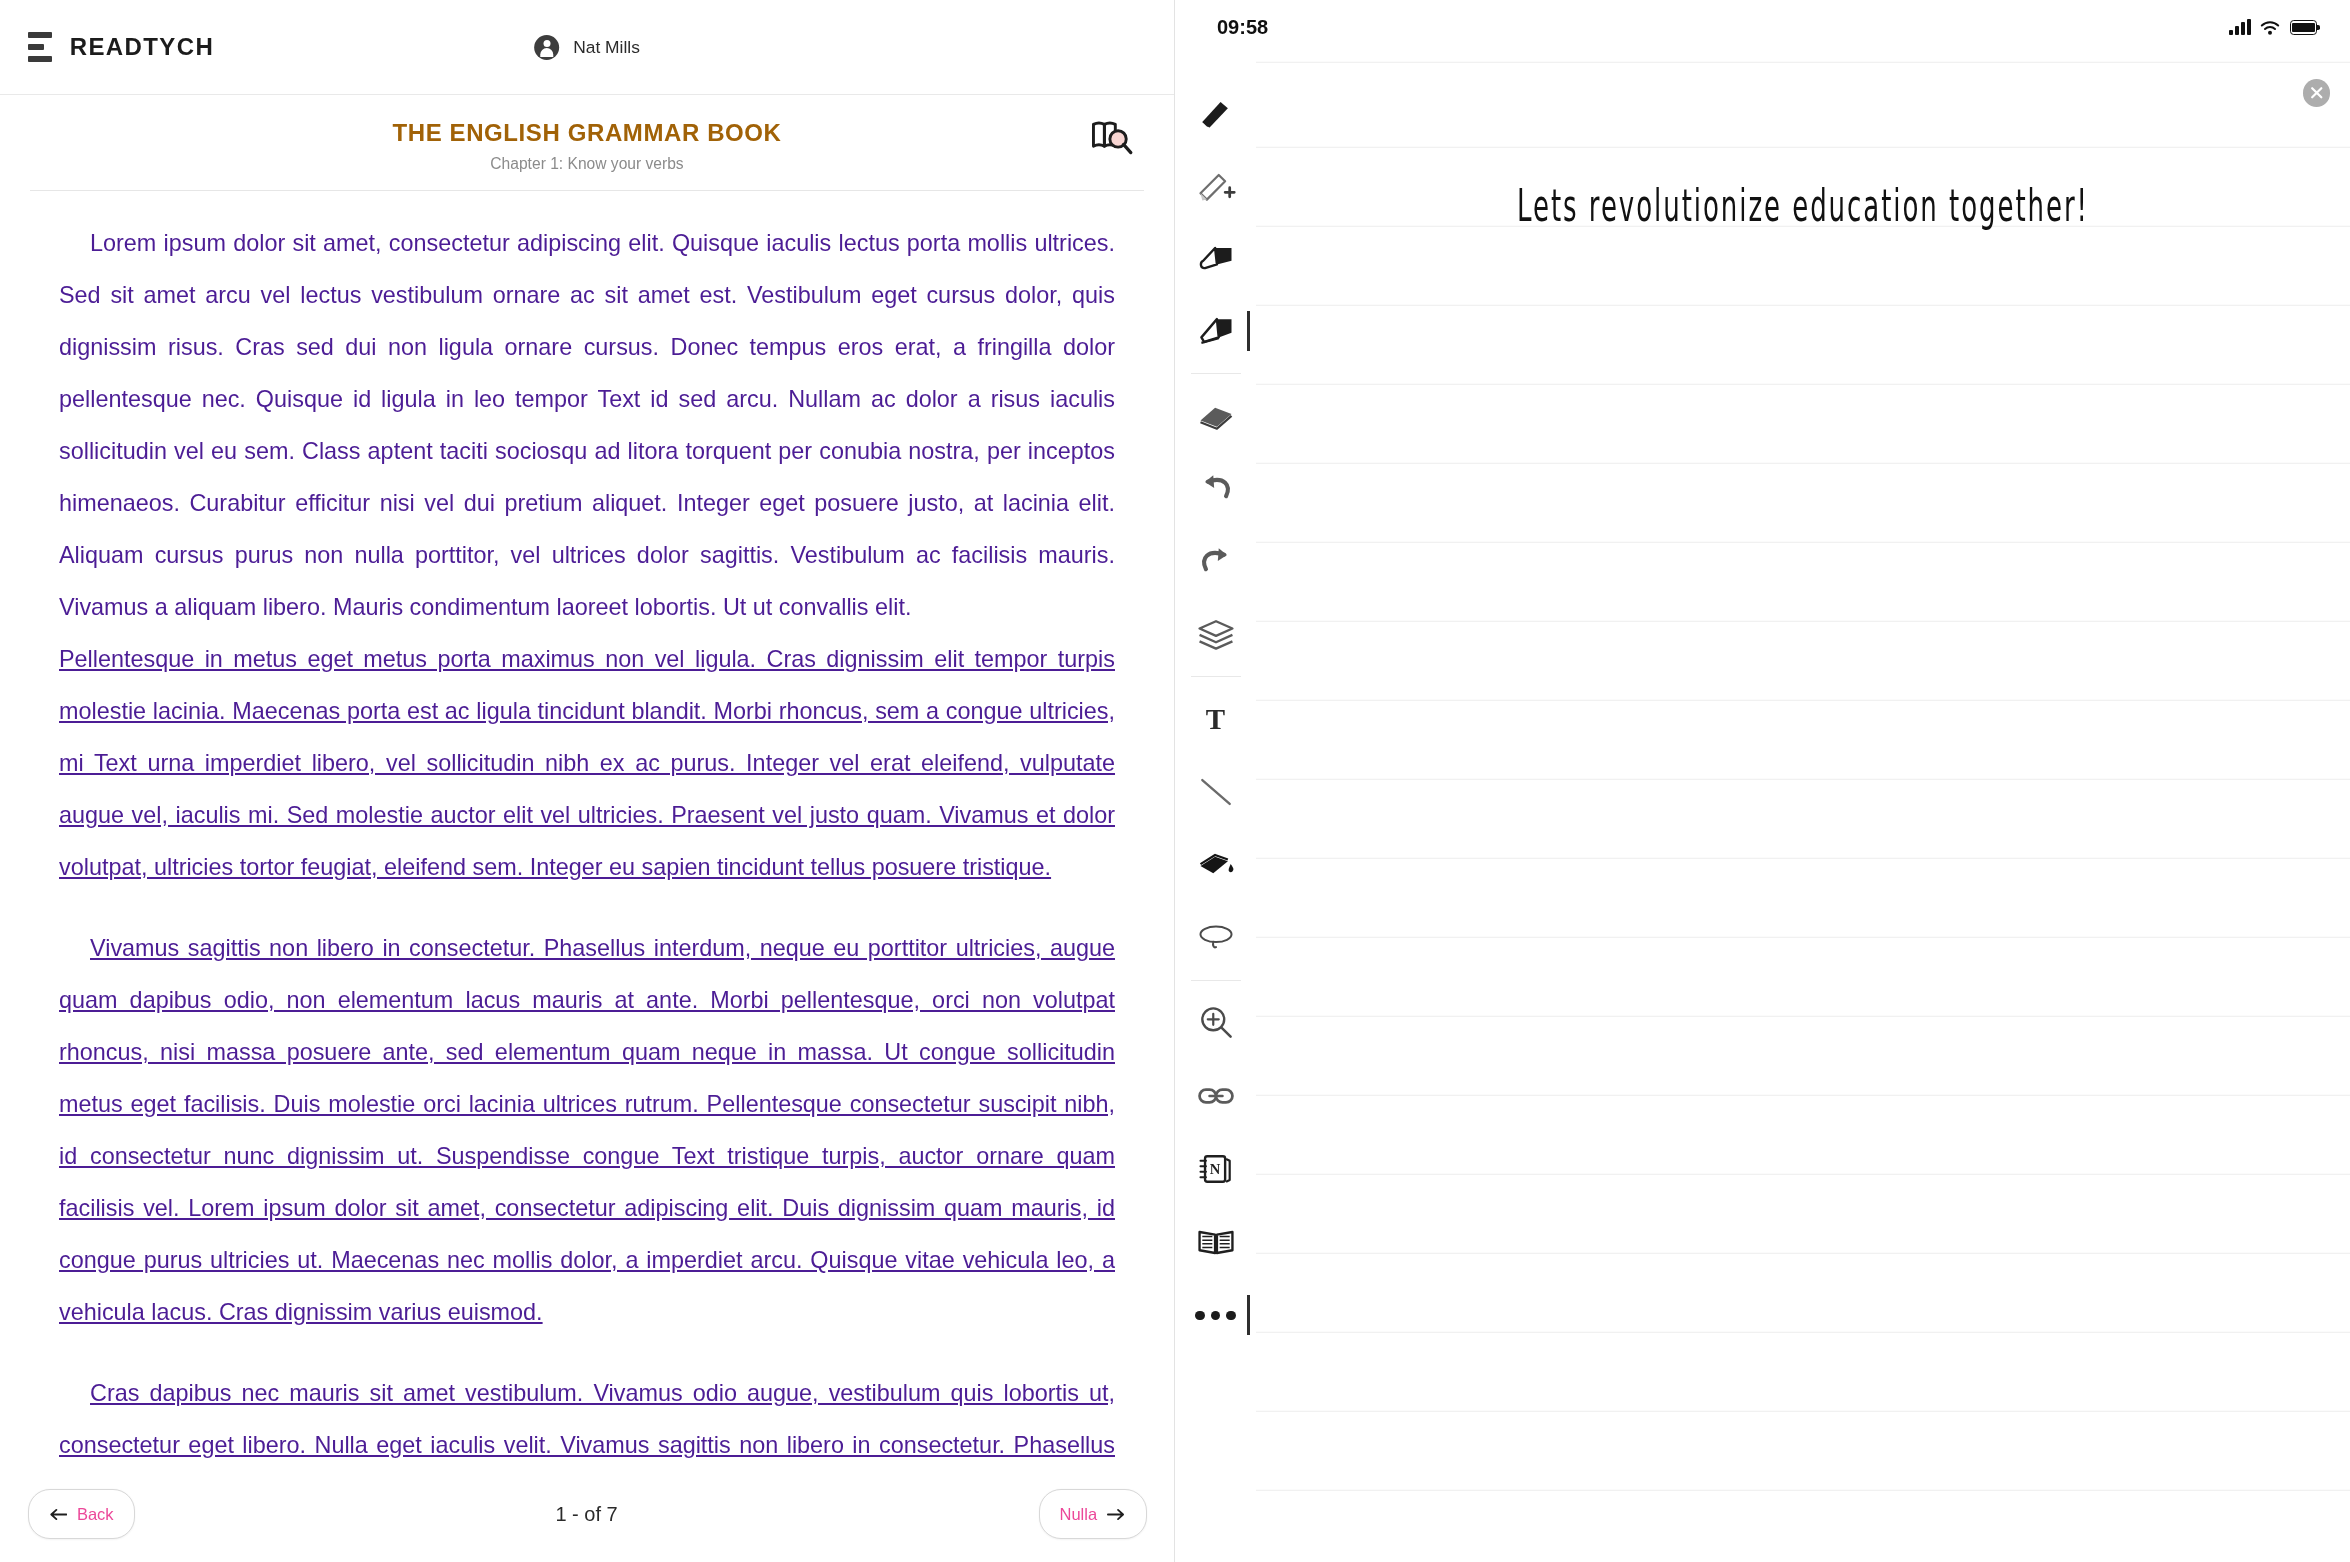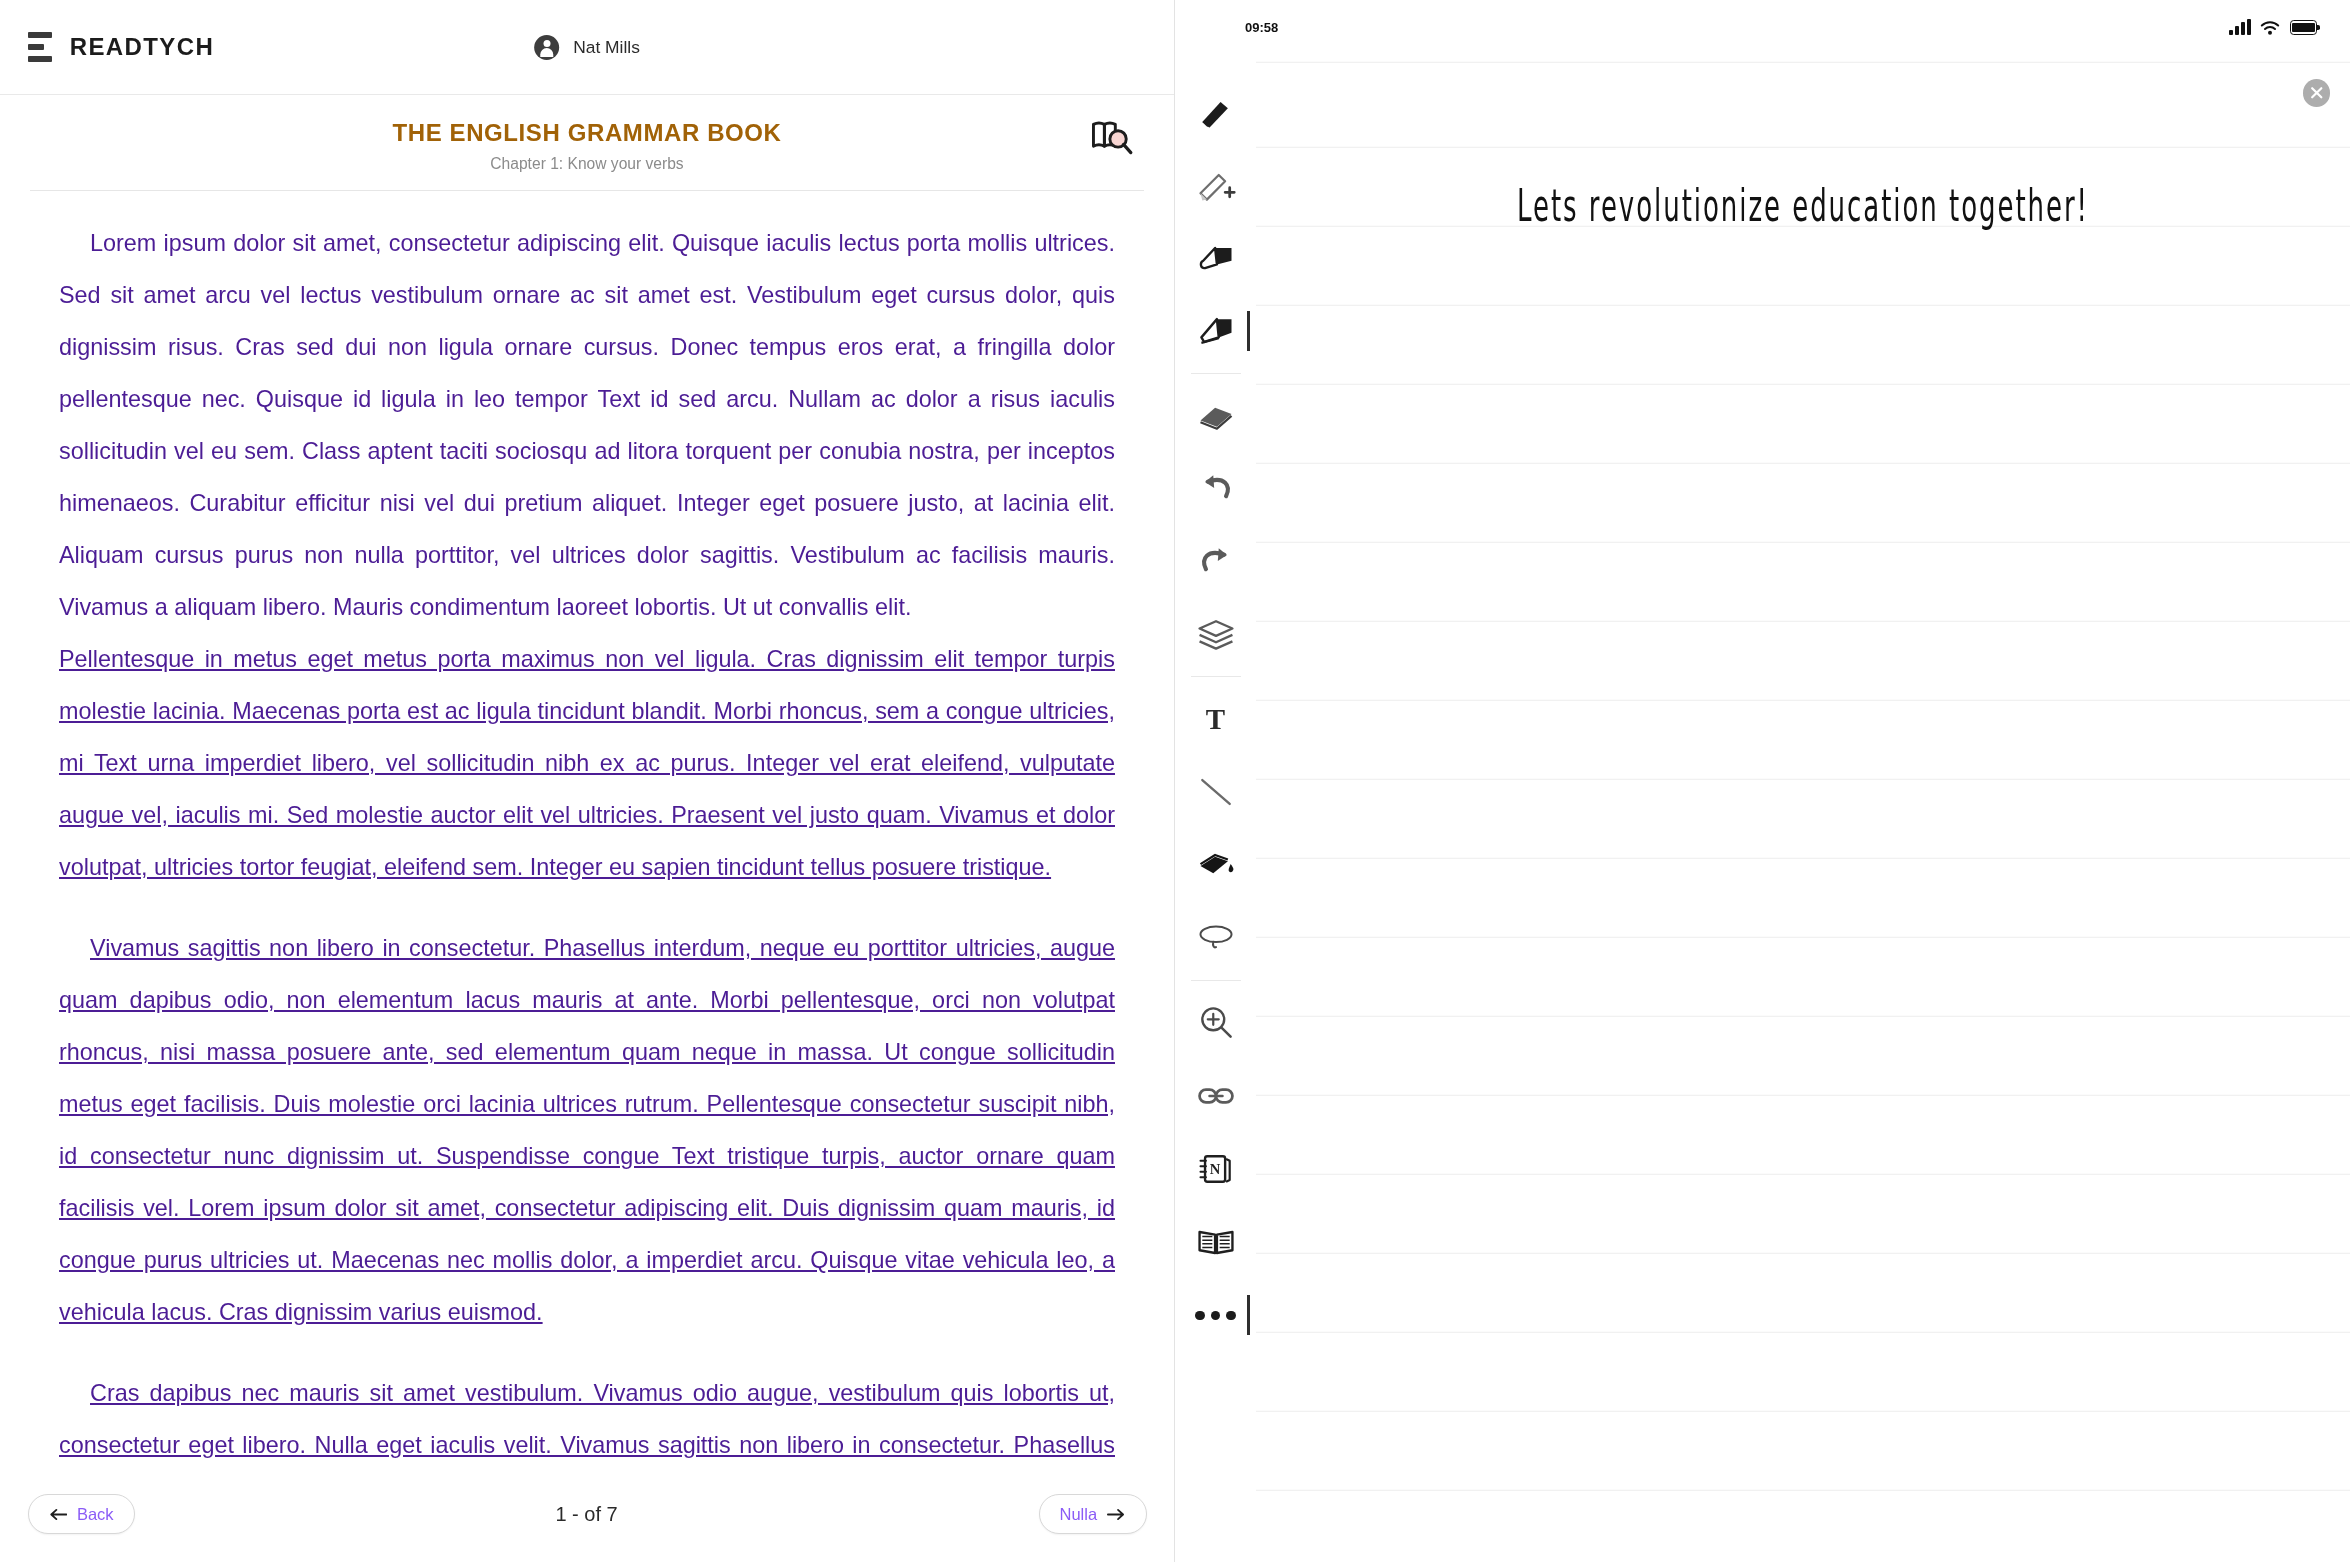--- a/index.html
+++ b/index.html
@@ -88,38 +88,38 @@
   .page-body p + p { margin-top: 0px; text-decoration: underline; }
   .page-body p.spaced { margin-top: 29px; }
 
   .reader-footer {
     height: 79px; flex: none;
     display: flex; align-items: center; justify-content: space-between;
     padding: 0 27.5px 16.5px 27.5px;
   }
   .nav-btn {
     display: inline-flex; align-items: center; gap: 10px;
-    height: 40px; padding: 0 20px;
+    height: 50px; padding: 0 20px;
     border: 0.9px solid #d8d8d8; border-radius: 22px;
-    background: #fff; font-size: 16.5px; color: #8b5cf6; cursor: pointer;
+    background: #fff; font-size: 16.5px; color: #ec4899; cursor: pointer;
     box-shadow: 0 0.9px 1.8px rgba(0,0,0,0.05);
   }
   .page-count { font-size: 20px; color: #2a2a2a; }
 
   
   .note-pane {
     position: relative; width: 1175px; height: 1562px;
     background: #ffffff; overflow: hidden;
   }
   .status-bar {
     height: 55px; display: flex; align-items: center;
     justify-content: space-between; padding: 0 33px 0 42px;
     position: relative; z-index: 6;
   }
-  .status-time { font-size: 13px; font-weight: 600; color: #101010; margin-left: 28px; }
+  .status-time { font-size: 20px; font-weight: 600; color: #101010; }
   .status-icons { display: flex; align-items: center; gap: 9.2px; }
   .sig-bars { display: flex; align-items: flex-end; gap: 2.3px; height: 15.6px; }
   .sig-bars i { width: 3.7px; background: #111; border-radius: 0.9px; }
   .sig-bars i:nth-child(1) { height: 5.5px; }
   .sig-bars i:nth-child(2) { height: 9.2px; }
   .sig-bars i:nth-child(3) { height: 13px; }
   .sig-bars i:nth-child(4) { height: 16.5px; }
   .battery {
     width: 27.5px; height: 14.7px; border: 1.8px solid #111; border-radius: 3.7px;
     position: relative; padding: 1.4px;

